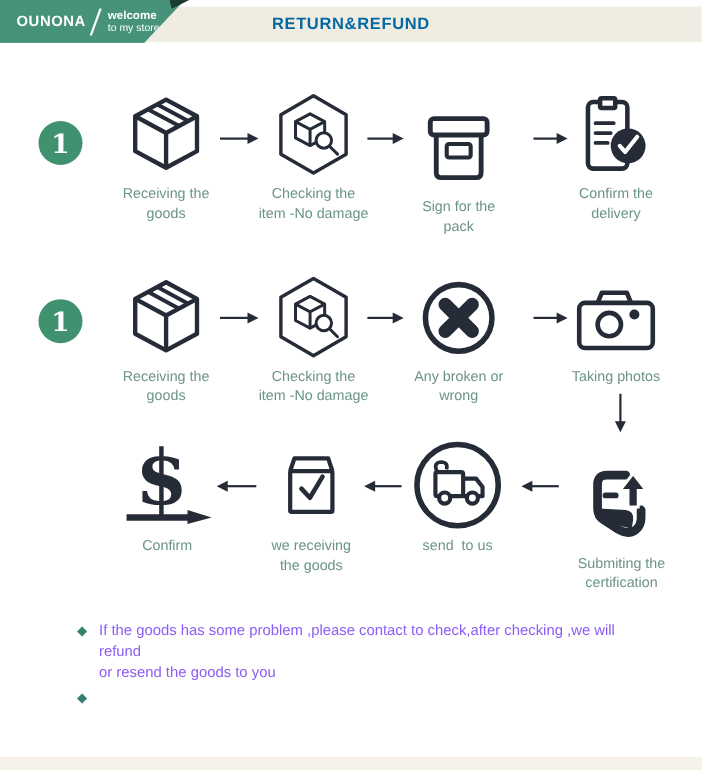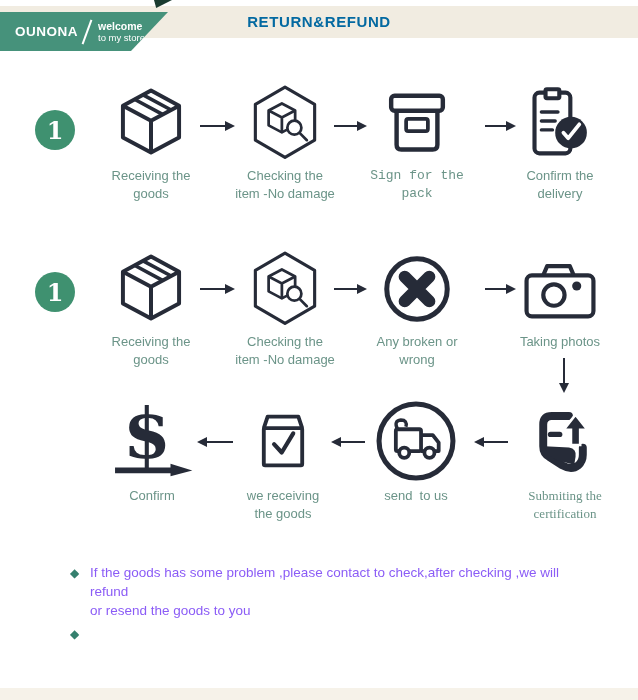--- a/index.html
+++ b/index.html
@@ -8,21 +8,21 @@
     font-family:"Liberation Sans", sans-serif; overflow:hidden;
   }
 
   
   .header-band { position:absolute; left:0; top:6px; width:638px; height:32px; background:#f1ece1; }
   .page-title {
     position:absolute; left:0; top:6px; width:638px; height:32px; line-height:32px;
     text-align:center; color:#0369a1; font-weight:bold; font-size:15px; letter-spacing:0.6px;
   }
   .ribbon {
-    position:absolute; left:0; top:12px; width:172px; height:39px; background:#46927b;
+    position:absolute; left:0; top:0; width:172px; height:39px; background:#46927b;
     clip-path:polygon(0 0, 168px 0, 131px 100%, 0 100%);
     display:flex; align-items:center; padding-left:15px; box-sizing:border-box; color:#fff;
   }
   .ribbon-fold {
     position:absolute; left:154px; top:0; width:18px; height:8px; background:#1a3b30;
     clip-path:polygon(0 0, 100% 0, 12% 100%);
   }
   .brand-name { font-size:13.5px; font-weight:bold; letter-spacing:0.5px; }
   .brand-slash { width:2px; height:26px; background:#ffffff; transform:rotate(20deg); margin:0 10px 0 8px; }
   .brand-tagline { display:flex; flex-direction:column; line-height:1.2; }
@@ -106,21 +106,21 @@
         <path d="M46 25 L63 34 L63 53 L46 62 L29 53 L29 34 Z" stroke-width="3.5" stroke-linejoin="round"></path>
         <path d="M29 34 L46 43 L63 34 M46 43 L46 62" stroke-width="3.5"></path>
         <circle cx="62" cy="56" r="9" fill="#ffffff" stroke-width="3.5"></circle>
         <path d="M69 63 L78 72" stroke-width="3.5" stroke-linecap="round"></path>
       </svg>
     </div>
     <div class="step-label">Checking the
 item -No damage</div>
   </div>
 
-  <div class="cell" style="left:352px; top:84px;font-family:Liberation Mono, monospace;">
+  <div class="cell" style="left:352px; top:96px;">
     <div class="icon-box">
       <svg width="68" height="70" viewBox="0 0 100 100" fill="none" stroke="#262b38">
         <rect x="12" y="10" width="76" height="22" rx="5" stroke-width="6.5"></rect>
         <path d="M20 32 L20 82 Q20 89 27 89 L73 89 Q80 89 80 82 L80 32" stroke-width="6.5"></path>
         <rect x="34" y="44" width="32" height="18" rx="3" stroke-width="5.5"></rect>
       </svg>
     </div>
     <div class="step-label">Sign for the
 pack</div>
   </div>
@@ -231,21 +231,21 @@
         <rect x="26" y="36" width="30" height="26" rx="2" stroke-width="4.5"></rect>
         <path d="M56 43 H70 L77 52 V62 H56" stroke-width="4.5" stroke-linejoin="round"></path>
         <path d="M28 36 Q23 26 32 25 Q40 25 38 33" stroke-width="4"></path>
         <circle cx="36" cy="64" r="6" fill="#ffffff" stroke-width="4.5"></circle>
         <circle cx="66" cy="64" r="6" fill="#ffffff" stroke-width="4.5"></circle>
       </svg>
     </div>
     <div class="step-label">send  to us</div>
   </div>
 
-  <div class="cell" style="left:500px; top:400px;font-family:Liberation Serif, serif;">
+  <div class="cell" style="left:500px; top:416px;">
     <div class="icon-box" style="height:82px;">
       <svg width="66" height="70" viewBox="0 0 100 100">
         <path d="M56 12 H30 Q17 12 17 25 V58 Q17 69 26 74 L46 87 Q60 95 70 87 Q77 81 77 71 V60" fill="none" stroke="#262b38" stroke-width="12" stroke-linecap="round" stroke-linejoin="round"></path>
         <path d="M19 58 L56 60 Q68 62 66 74 L64 86 L38 79 Q22 72 19 58 Z" fill="#262b38"></path>
         <line x1="28" y1="40" x2="42" y2="40" stroke="#262b38" stroke-width="8" stroke-linecap="round"></line>
         <path d="M59 56 V33 H48 L66 10 L84 33 H73 V56 Z" fill="#262b38" stroke="#ffffff" stroke-width="4"></path>
       </svg>
     </div>
     <div class="step-label">Submiting the
 certification</div>

